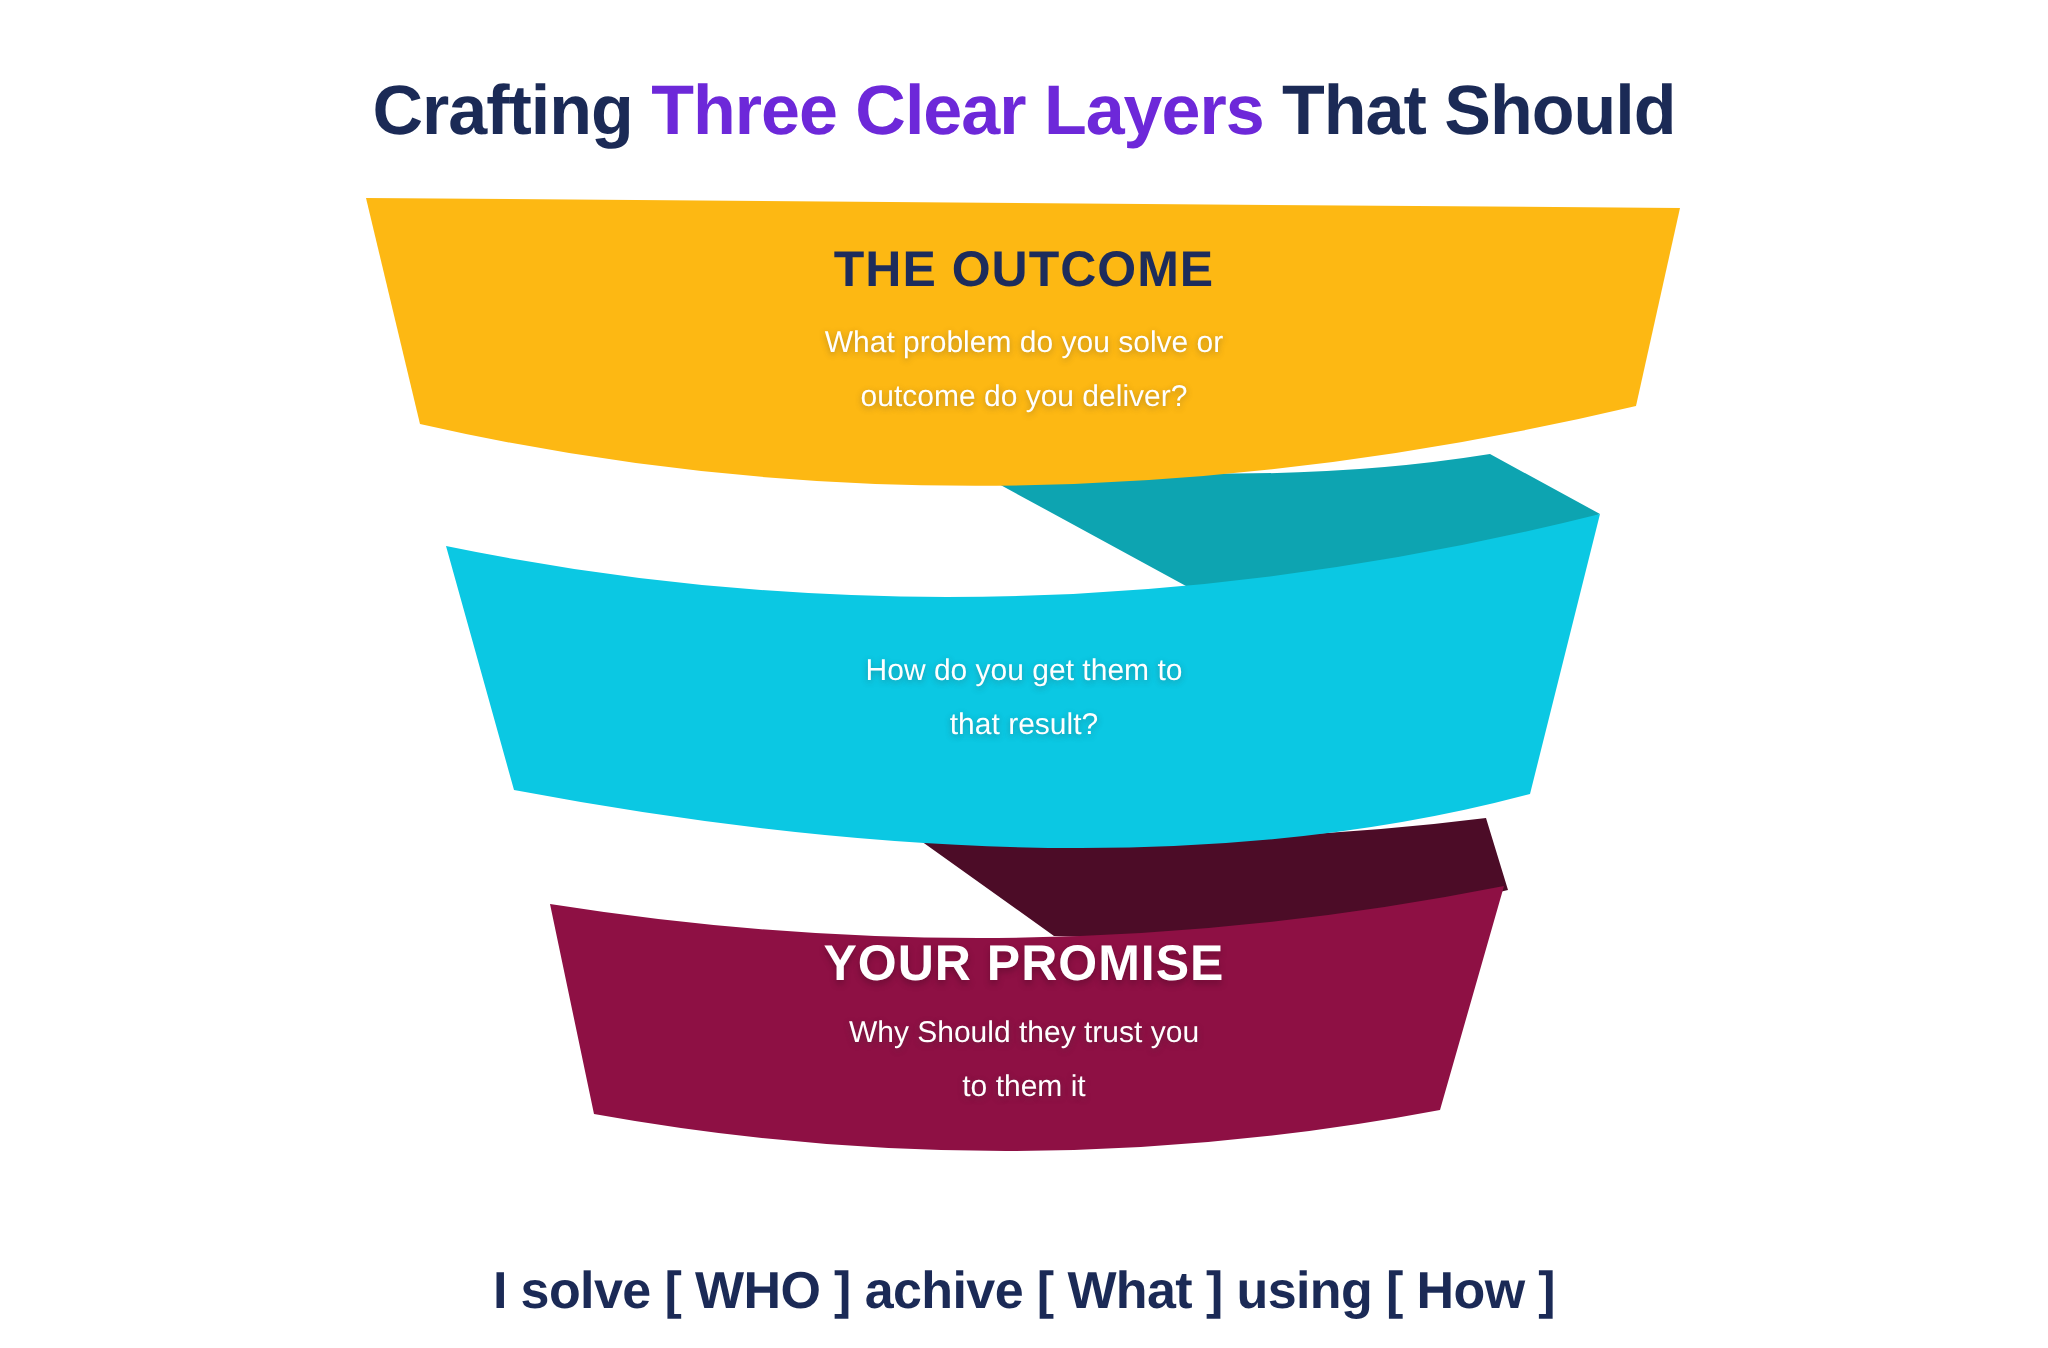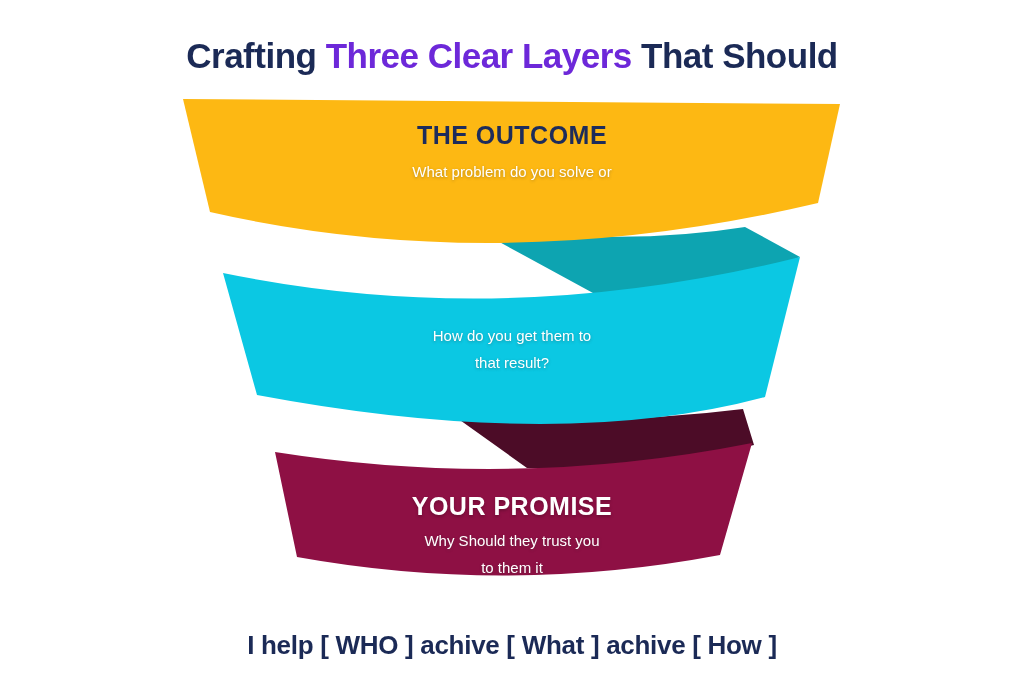--- a/index.html
+++ b/index.html
@@ -40,21 +40,21 @@
   }
   .layer-desc {
     margin-top: 8px;
     font-size: 15px;
     line-height: 27px;
     color: #ffffff;
     text-shadow: 0 1px 3px rgba(55, 55, 55, 0.35);
   }
   .outcome   { top: 121px; }
   .mechanism { top: 314px; }
-  .promise   { top: 492px; }
+  .promise   { top: 468px; }
   .promise .layer-desc { margin-top: 6px; }
 
   .outcome .layer-heading { color: #1D2C5B; }
   .mechanism .layer-heading,
   .promise .layer-heading {
     color: #ffffff;
     text-shadow: 0 2px 3px rgba(55, 10, 30, 0.35);
   }
 
   .formula {
@@ -84,33 +84,34 @@
 
     <path d="M183,99 L840,104 L818,203 Q500,278 210,212 Z" fill="#FDB813"></path>
     <path d="M223,273 Q505,331 800,257 L765,397 Q560,452 257,395 Z" fill="#0BC8E3"></path>
     <path d="M275,452 Q515,490 752,443 L720,555 Q508,595 297,557 Z" fill="#8E1044"></path>
   </svg>
 
   <div class="layer-text outcome">
     <div class="layer-heading">THE OUTCOME</div>
     <div class="layer-desc">
       <div>What problem do you solve or</div>
+      <div>outcome do you deliver?</div>
     </div>
   </div>
 
   <div class="layer-text mechanism">
     <div class="layer-desc">
       <div>How do you get them to</div>
       <div>that result?</div>
     </div>
   </div>
 
   <div class="layer-text promise">
     <div class="layer-heading">YOUR PROMISE</div>
     <div class="layer-desc">
       <div>Why Should they trust you</div>
       <div>to them it</div>
     </div>
   </div>
 
-  <div class="formula">I help [ WHO ] achive [ What ] achive [ How ]</div>
+  <div class="formula">I solve [ WHO ] achive [ What ] using [ How ]</div>
 
 </div>
 
 </body></html>

